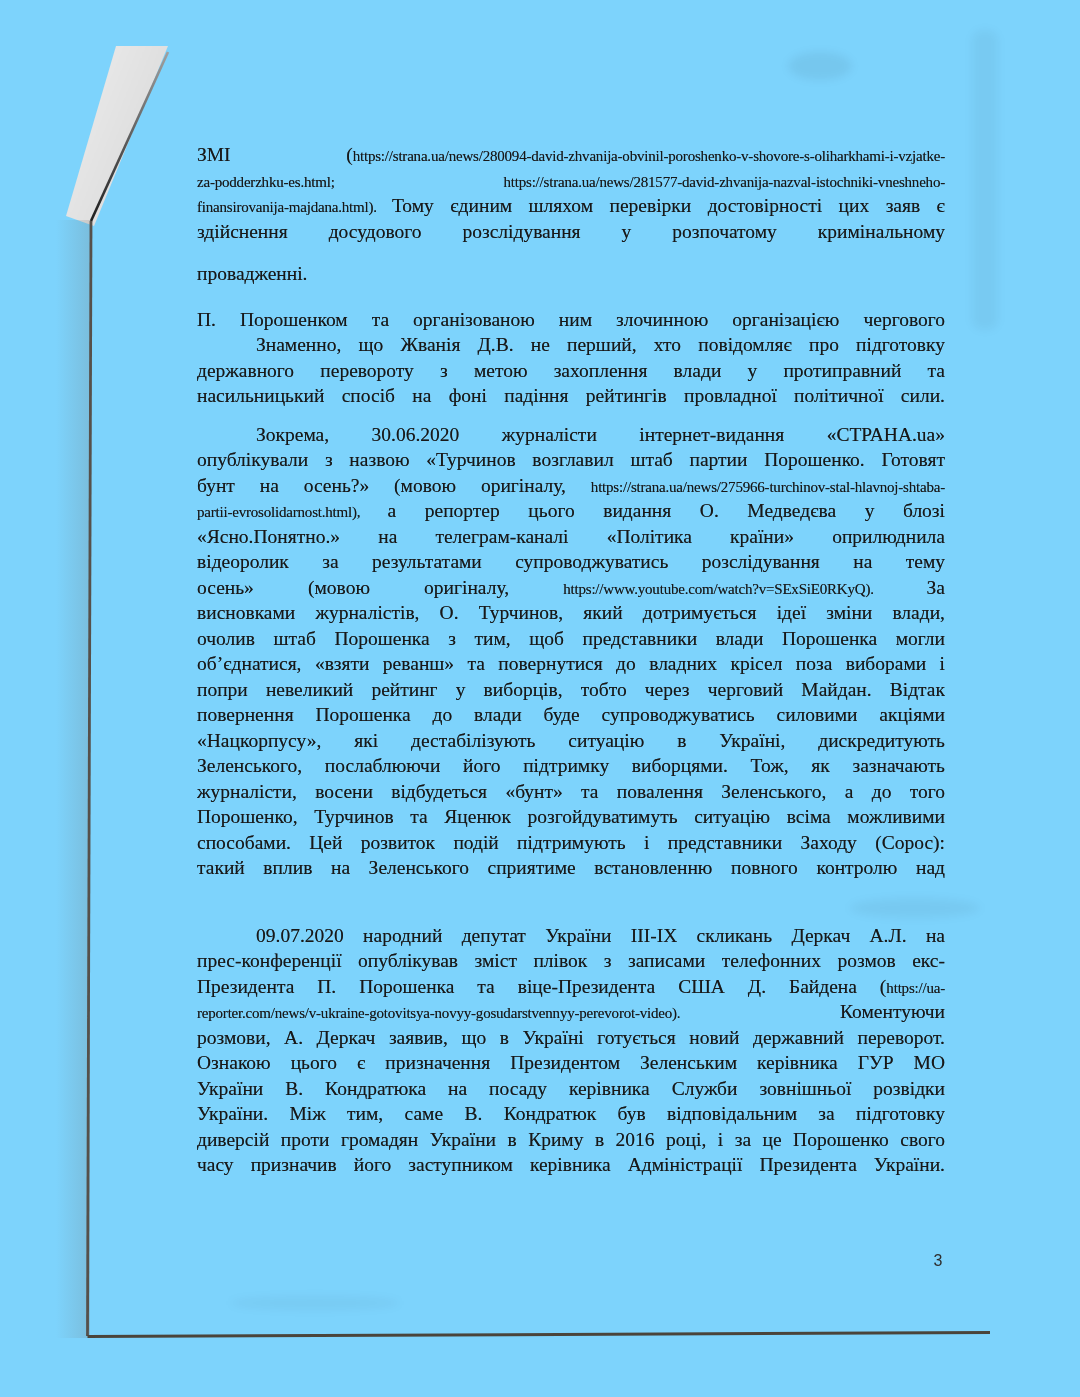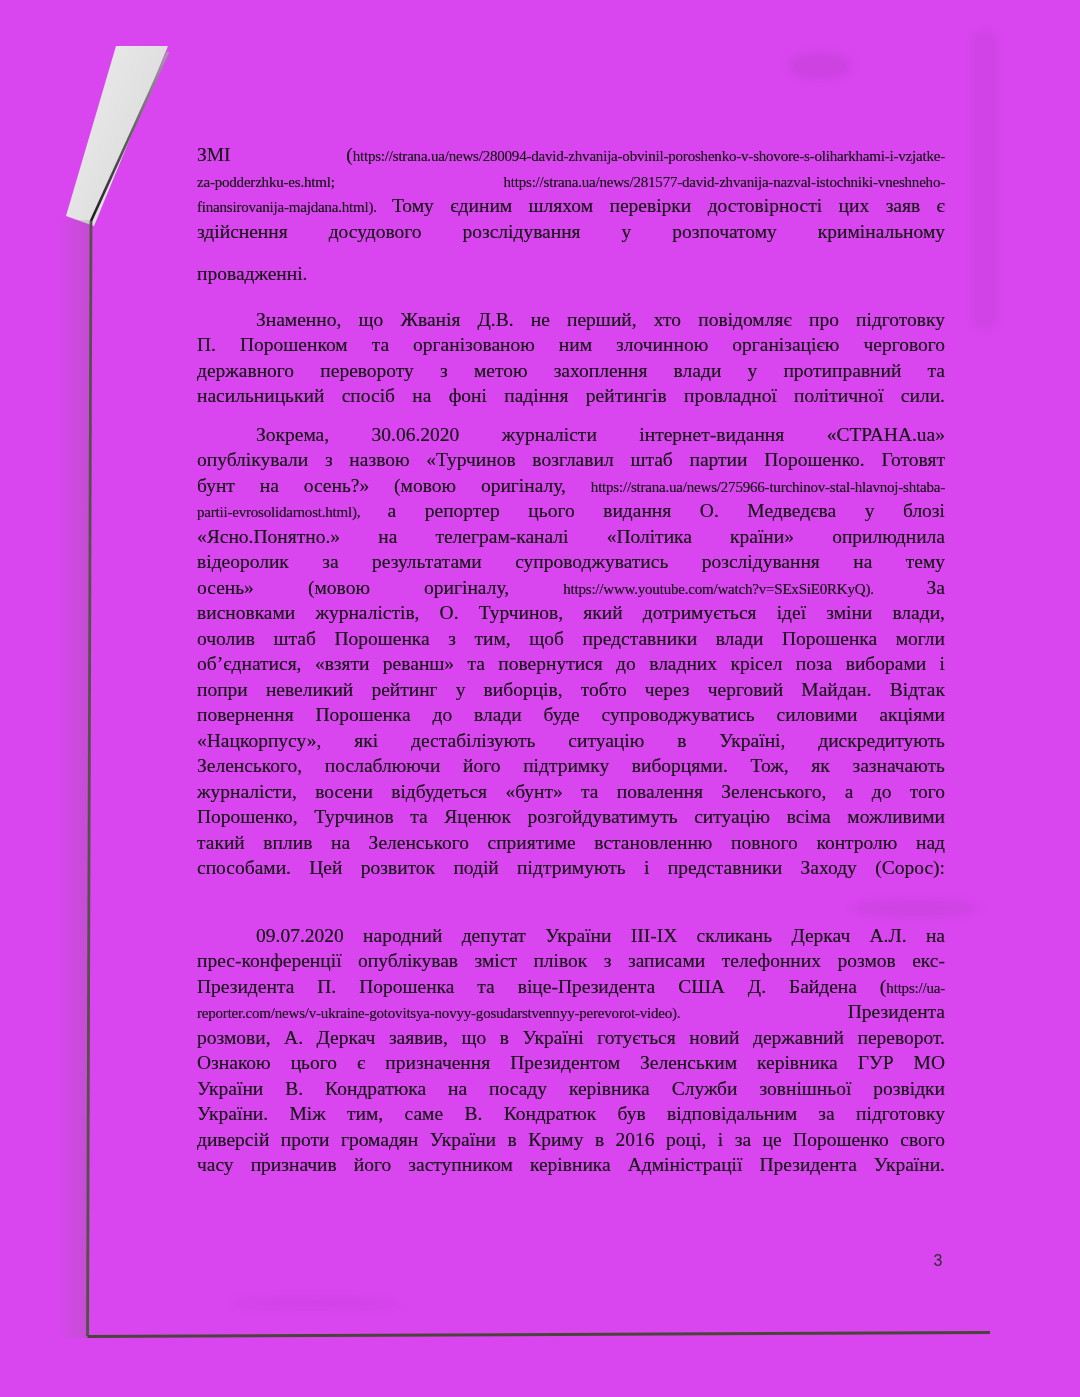--- a/index.html
+++ b/index.html
@@ -1,18 +1,18 @@
 <!DOCTYPE html>
 <html><head>
 <meta charset="utf-8">
 <style>
   html,body{margin:0;padding:0;background:#ffffff;}
   #stage{
     position:relative;width:1080px;height:1397px;overflow:hidden;
-    background:#d946ef;
+    background:#7dd3fc;
     font-family:"Liberation Serif","DejaVu Serif",serif;
   }
   
   .fold-gray{
     position:absolute;left:0;top:0;width:260px;height:320px;
     background:linear-gradient(112deg,#e9e9e9 30%,#d9d9d9 60%,#efefef 90%);
     clip-path:polygon(168px 46px,116px 46px,66px 216px,94px 226px);
     filter:blur(3px);
   }
   .left-shadow{
@@ -80,50 +80,50 @@
 
   <div class="doc-text">
       <div class="para p1">
         <div class="line"><span class="">ЗМІ (</span><span class="url">https://strana.ua/news/280094-david-zhvanija-obvinil-poroshenko-v-shovore-s-oliharkhami-i-vzjatke-</span></div>
         <div class="line"><span class="url">za-podderzhku-es.html; </span><span class="url">https://strana.ua/news/281577-david-zhvanija-nazval-istochniki-vneshneho-</span></div>
         <div class="line"><span class="url">finansirovanija-majdana.html). </span><span class="">Тому єдиним шляхом перевірки достовірності цих заяв є</span></div>
         <div class="line"><span class="">здійснення досудового розслідування у розпочатому кримінальному</span></div>
         <div class="line endl"><span class="">провадженні.</span></div>
       </div>
       <div class="para p2">
+        <div class="line"><span class="">П. Порошенком та організованою ним злочинною організацією чергового</span></div>
         <div class="line first"><span class="">Знаменно, що Жванія Д.В. не перший, хто повідомляє про підготовку</span></div>
-        <div class="line"><span class="">П. Порошенком та організованою ним злочинною організацією чергового</span></div>
         <div class="line"><span class="">державного перевороту з метою захоплення влади у протиправний та</span></div>
         <div class="line"><span class="">насильницький спосіб на фоні падіння рейтингів провладної політичної сили.</span></div>
       </div>
       <div class="para p3">
         <div class="line first"><span class="">Зокрема, 30.06.2020 журналісти інтернет-видання «СТРАНА.ua»</span></div>
         <div class="line"><span class="">опублікували з назвою «Турчинов возглавил штаб партии Порошенко. Готовят</span></div>
         <div class="line"><span class="">бунт на осень?» (мовою оригіналу, </span><span class="url">https://strana.ua/news/275966-turchinov-stal-hlavnoj-shtaba-</span></div>
         <div class="line"><span class="url">partii-evrosolidarnost.html), </span><span class="">а репортер цього видання О. Медведєва у блозі</span></div>
         <div class="line"><span class="">«Ясно.Понятно.» на телеграм-каналі «Політика країни» оприлюднила</span></div>
         <div class="line"><span class="">відеоролик за результатами супроводжуватись розслідування на тему</span></div>
         <div class="line"><span class="">осень» (мовою оригіналу, </span><span class="url">https://www.youtube.com/watch?v=SExSiE0RKyQ). </span><span class="">За</span></div>
         <div class="line"><span class="">висновками журналістів, О. Турчинов, який дотримується ідеї зміни влади,</span></div>
         <div class="line"><span class="">очолив штаб Порошенка з тим, щоб представники влади Порошенка могли</span></div>
         <div class="line"><span class="">об’єднатися, «взяти реванш» та повернутися до владних крісел поза виборами і</span></div>
         <div class="line"><span class="">попри невеликий рейтинг у виборців, тобто через черговий Майдан. Відтак</span></div>
         <div class="line"><span class="">повернення Порошенка до влади буде супроводжуватись силовими акціями</span></div>
         <div class="line"><span class="">«Нацкорпусу», які дестабілізують ситуацію в Україні, дискредитують</span></div>
         <div class="line"><span class="">Зеленського, послаблюючи його підтримку виборцями. Тож, як зазначають</span></div>
         <div class="line"><span class="">журналісти, восени відбудеться «бунт» та повалення Зеленського, а до того</span></div>
         <div class="line"><span class="">Порошенко, Турчинов та Яценюк розгойдуватимуть ситуацію всіма можливими</span></div>
+        <div class="line"><span class="">способами. Цей розвиток подій підтримують і представники Заходу (Сорос):</span></div>
         <div class="line"><span class="">такий вплив на Зеленського сприятиме встановленню повного контролю над</span></div>
-        <div class="line"><span class="">способами. Цей розвиток подій підтримують і представники Заходу (Сорос):</span></div>
       </div>
       <div class="para p4">
         <div class="line first"><span class="">09.07.2020 народний депутат України III-IX скликань Деркач А.Л. на</span></div>
         <div class="line"><span class="">прес-конференції опублікував зміст плівок з записами телефонних розмов екс-</span></div>
         <div class="line"><span class="">Президента П. Порошенка та віце-Президента США Д. Байдена (</span><span class="url">https://ua-</span></div>
-        <div class="line"><span class="url">reporter.com/news/v-ukraine-gotovitsya-novyy-gosudarstvennyy-perevorot-video). </span><span class="">Президента</span></div>
+        <div class="line"><span class="url">reporter.com/news/v-ukraine-gotovitsya-novyy-gosudarstvennyy-perevorot-video). </span><span class="">Коментуючи</span></div>
         <div class="line"><span class="">розмови, А. Деркач заявив, що в Україні готується новий державний переворот.</span></div>
         <div class="line"><span class="">Ознакою цього є призначення Президентом Зеленським керівника ГУР МО</span></div>
         <div class="line"><span class="">України В. Кондратюка на посаду керівника Служби зовнішньої розвідки</span></div>
         <div class="line"><span class="">України. Між тим, саме В. Кондратюк був відповідальним за підготовку</span></div>
         <div class="line"><span class="">диверсій проти громадян України в Криму в 2016 році, і за це Порошенко свого</span></div>
         <div class="line"><span class="">часу призначив його заступником керівника Адміністрації Президента України.</span></div>
       </div>
     </div>
 
   <div class="page-number">3</div>

